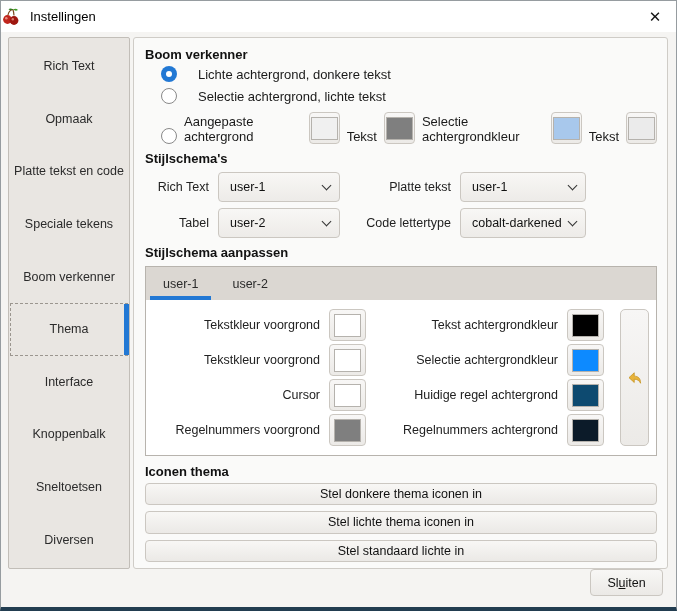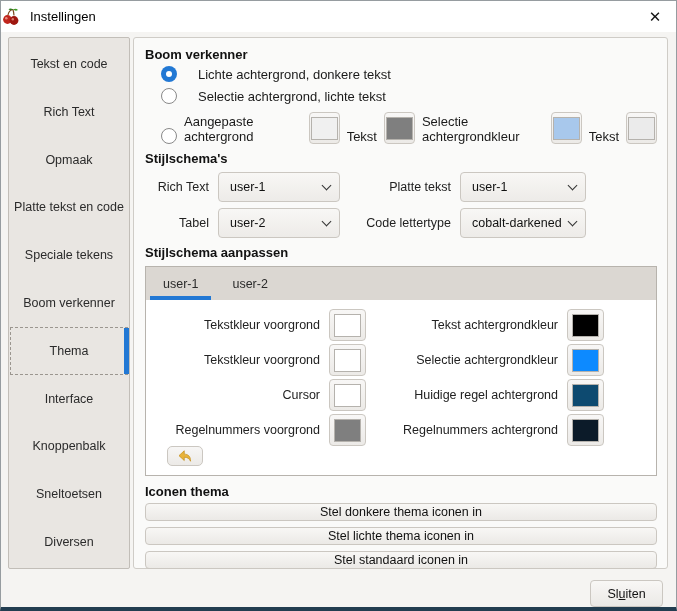--- a/index.html
+++ b/index.html
@@ -42,28 +42,28 @@
   .g-label{text-align:right;font-size:12.5px;color:#222;}
   .dropdown{height:30px;border:1px solid #cbc7c1;border-radius:4px;background:linear-gradient(#f8f7f5,#edebe8);display:flex;align-items:center;padding:0 9px 0 11px;font-size:12.5px;color:#111;}
   .dropdown .dd-val{flex:1;white-space:nowrap;overflow:hidden;}
   .chevron{width:7px;height:7px;border-right:1.7px solid #333;border-bottom:1.7px solid #333;transform:rotate(45deg);margin-top:-4px;flex:0 0 auto;}
   
   .tabbox{border:1px solid #b7b3ad;background:#ffffff;margin:2px 0 5px 0;}
   .tabbar{background:#dbd7d2;display:flex;height:33px;align-items:stretch;}
   .tab{padding:0 17px;display:flex;align-items:center;font-size:12.5px;color:#2b2b2b;position:relative;}
   .tab-underline{position:absolute;left:4px;right:4px;bottom:0;height:4px;display:none;}
   .tab.selected .tab-underline{display:block;}
-  .tabpanel{display:flex;padding:9px 7px 9px 6px;flex-direction:column;}
+  .tabpanel{display:flex;padding:9px 7px 9px 6px;}
   .color-grid{display:grid;grid-template-columns:168px 38px 182px 38px;column-gap:9px;row-gap:3px;align-items:center;}
   .cg-label{text-align:right;font-size:12.5px;color:#222;white-space:nowrap;}
   .reset-btn{width:36px;align-self:stretch;margin-left:15px;border:1px solid #cbc7c1;border-radius:5px;background:linear-gradient(#f7f6f5,#eceae7);display:flex;align-items:center;justify-content:center;padding:0;}
   
   .wide-btn{height:29px;border:1px solid #cbc7c1;border-radius:4px;background:linear-gradient(#f8f7f5,#ebe9e6);display:flex;align-items:center;justify-content:center;font-size:12.5px;color:#111;margin-bottom:6px;width:100%;font-family:inherit;}
   
-  .footer{flex:0 0 auto;height:38px;display:flex;align-items:flex-end;justify-content:flex-end;padding:0 13px;}
+  .footer{flex:0 0 auto;height:38px;display:flex;align-items:flex-start;justify-content:flex-end;padding:0 13px;}
   .close-btn{min-width:73px;height:27px;border:1px solid #cbc7c1;border-radius:4px;background:linear-gradient(#f8f7f5,#ebe9e6);font-size:12.5px;color:#111;display:flex;align-items:center;justify-content:center;font-family:inherit;}
   .mn{text-decoration:underline;}
   button{cursor:default;}
 </style>
 </head>
 <body>
 
 <div class="window">
 
   <div class="titlebar">
@@ -77,23 +77,20 @@
       <circle cx="11.8" cy="12.2" r="1.2" fill="#d97a6e"></circle>
     </svg>
     <span class="title">Instellingen</span>
     <span class="close-x">✕</span>
   </div>
 
   <div class="main">
 
     <div class="sidebar">
       <div class="side-item">
-          <span>Tekst en code</span>
-        </div>
-      <div class="side-item">
           <span>Rich Text</span>
         </div>
       <div class="side-item">
           <span>Opmaak</span>
         </div>
       <div class="side-item">
           <span>Platte tekst en code</span>
         </div>
       <div class="side-item">
           <span>Speciale tekens</span>
@@ -235,21 +232,21 @@
       </div>
 
       <div class="sec-title">Iconen thema</div>
       <button class="wide-btn">
           <span>Stel donkere thema iconen in</span>
         </button>
       <button class="wide-btn">
           <span>Stel lichte thema iconen in</span>
         </button>
       <button class="wide-btn">
-          <span>Stel standaard iconen in</span>
+          <span>Stel standaard lichte in</span>
         </button>
 
     </div>
   </div>
 
   <div class="footer">
     <button class="close-btn">
         <span>Sl</span>
         <span class="mn">u</span>
         <span>iten</span>

